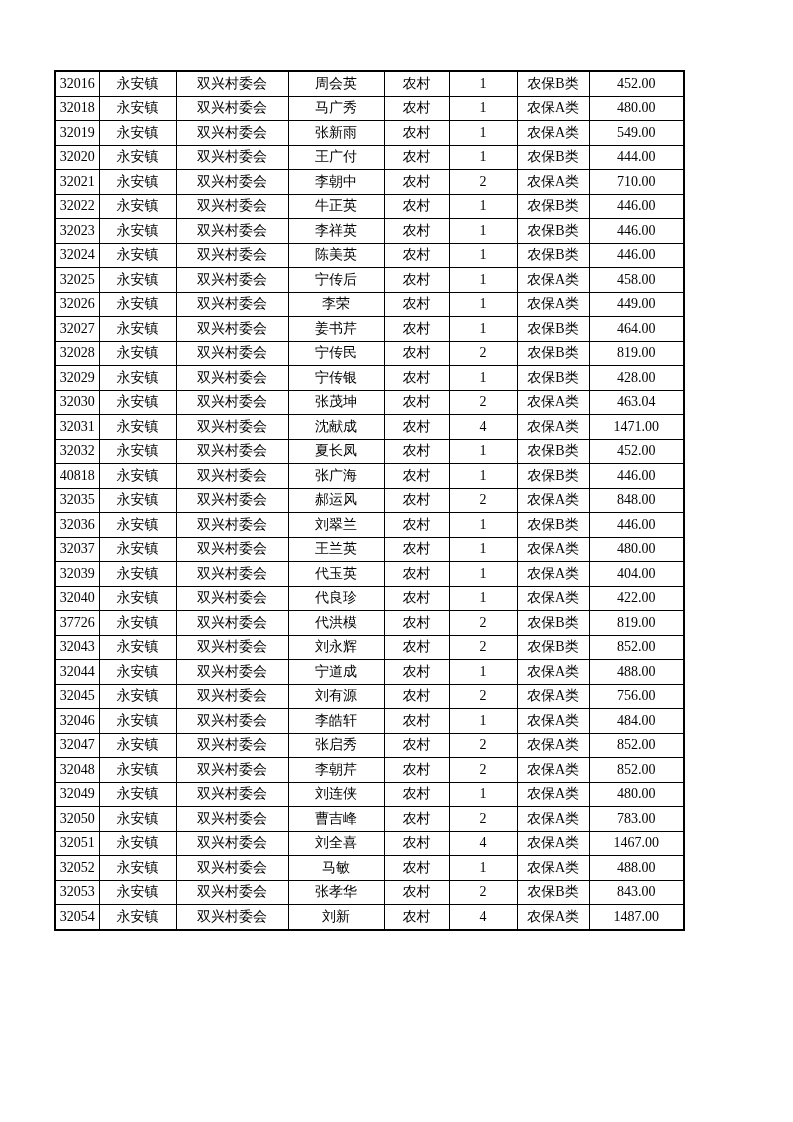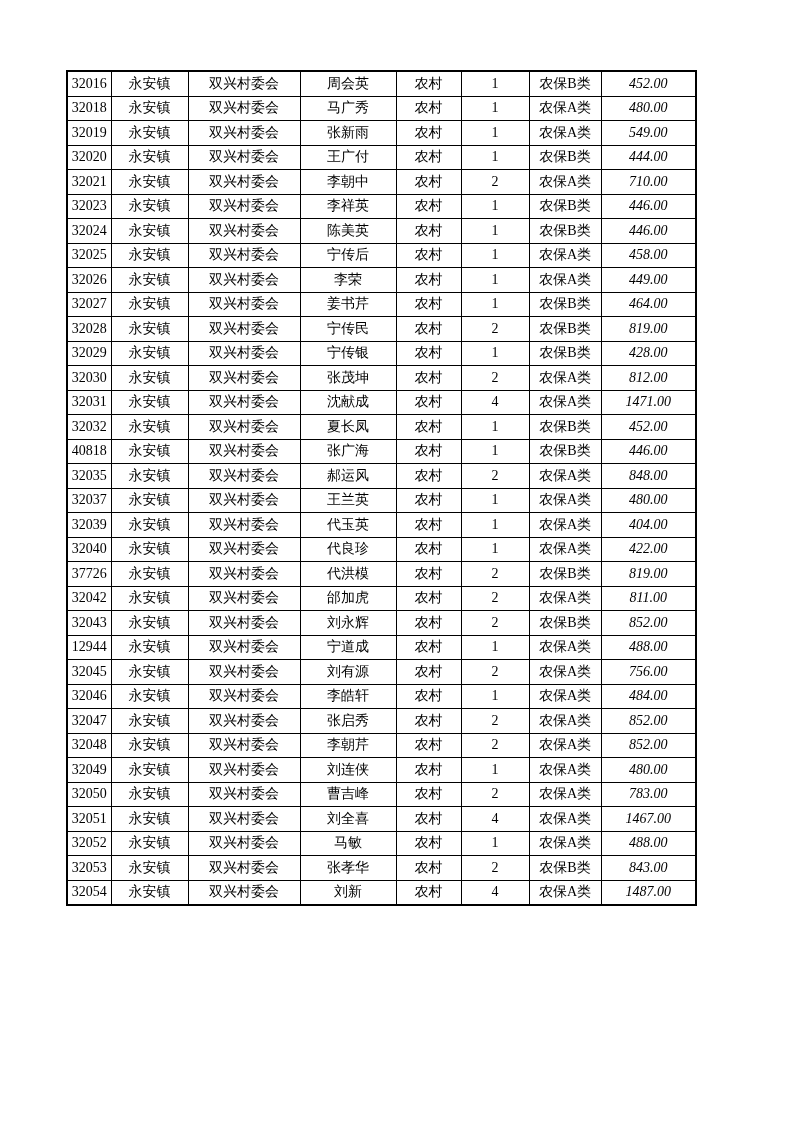--- a/index.html
+++ b/index.html
@@ -12,40 +12,40 @@
   }
   .page {
     position: relative;
     width: 793px;
     height: 1122px;
     background: #ffffff;
     overflow: hidden;
   }
   table.roster {
     position: absolute;
-    left: 66px;
+    left: 54px;
     top: 70px;
     width: 629px;
     border-collapse: collapse;
     table-layout: fixed;
     border: 2px solid #000000;
   }
   table.roster td {
     border: 1.5px solid #000000;
     height: 23.5px;
     padding: 0;
     text-align: center;
     vertical-align: middle;
     font-size: 14px;
     color: #000000;
     white-space: nowrap;
     overflow: hidden;
   }
   td.cell-id     { font-size: 13.5px; }
-  td.cell-amount { font-size: 13.5px; font-style: italic; }
+  td.cell-amount { font-size: 13.5px; }
 </style>
 </head>
 <body>
 
 <div class="page">
   <table class="roster">
     <colgroup>
       <col style="width:44px">
       <col style="width:77px">
       <col style="width:112px">
@@ -100,20 +100,30 @@
     <td class="cell-id">32021</td>
     <td class="cell-town">永安镇</td>
     <td class="cell-village">双兴村委会</td>
     <td class="cell-name">李朝中</td>
     <td class="cell-residence">农村</td>
     <td class="cell-count">2</td>
     <td class="cell-category">农保A类</td>
     <td class="cell-amount">710.00</td>
   </tr>
         <tr>
+    <td class="cell-id">32022</td>
+    <td class="cell-town">永安镇</td>
+    <td class="cell-village">双兴村委会</td>
+    <td class="cell-name">牛正英</td>
+    <td class="cell-residence">农村</td>
+    <td class="cell-count">1</td>
+    <td class="cell-category">农保B类</td>
+    <td class="cell-amount">446.00</td>
+  </tr>
+        <tr>
     <td class="cell-id">32023</td>
     <td class="cell-town">永安镇</td>
     <td class="cell-village">双兴村委会</td>
     <td class="cell-name">李祥英</td>
     <td class="cell-residence">农村</td>
     <td class="cell-count">1</td>
     <td class="cell-category">农保B类</td>
     <td class="cell-amount">446.00</td>
   </tr>
         <tr>
@@ -177,21 +187,21 @@
     <td class="cell-amount">428.00</td>
   </tr>
         <tr>
     <td class="cell-id">32030</td>
     <td class="cell-town">永安镇</td>
     <td class="cell-village">双兴村委会</td>
     <td class="cell-name">张茂坤</td>
     <td class="cell-residence">农村</td>
     <td class="cell-count">2</td>
     <td class="cell-category">农保A类</td>
-    <td class="cell-amount">812.00</td>
+    <td class="cell-amount">463.04</td>
   </tr>
         <tr>
     <td class="cell-id">32031</td>
     <td class="cell-town">永安镇</td>
     <td class="cell-village">双兴村委会</td>
     <td class="cell-name">沈献成</td>
     <td class="cell-residence">农村</td>
     <td class="cell-count">4</td>
     <td class="cell-category">农保A类</td>
     <td class="cell-amount">1471.00</td>
@@ -220,20 +230,30 @@
     <td class="cell-id">32035</td>
     <td class="cell-town">永安镇</td>
     <td class="cell-village">双兴村委会</td>
     <td class="cell-name">郝运风</td>
     <td class="cell-residence">农村</td>
     <td class="cell-count">2</td>
     <td class="cell-category">农保A类</td>
     <td class="cell-amount">848.00</td>
   </tr>
         <tr>
+    <td class="cell-id">32036</td>
+    <td class="cell-town">永安镇</td>
+    <td class="cell-village">双兴村委会</td>
+    <td class="cell-name">刘翠兰</td>
+    <td class="cell-residence">农村</td>
+    <td class="cell-count">1</td>
+    <td class="cell-category">农保B类</td>
+    <td class="cell-amount">446.00</td>
+  </tr>
+        <tr>
     <td class="cell-id">32037</td>
     <td class="cell-town">永安镇</td>
     <td class="cell-village">双兴村委会</td>
     <td class="cell-name">王兰英</td>
     <td class="cell-residence">农村</td>
     <td class="cell-count">1</td>
     <td class="cell-category">农保A类</td>
     <td class="cell-amount">480.00</td>
   </tr>
         <tr>
@@ -260,41 +280,31 @@
     <td class="cell-id">37726</td>
     <td class="cell-town">永安镇</td>
     <td class="cell-village">双兴村委会</td>
     <td class="cell-name">代洪模</td>
     <td class="cell-residence">农村</td>
     <td class="cell-count">2</td>
     <td class="cell-category">农保B类</td>
     <td class="cell-amount">819.00</td>
   </tr>
         <tr>
-    <td class="cell-id">32042</td>
-    <td class="cell-town">永安镇</td>
-    <td class="cell-village">双兴村委会</td>
-    <td class="cell-name">邰加虎</td>
-    <td class="cell-residence">农村</td>
-    <td class="cell-count">2</td>
-    <td class="cell-category">农保A类</td>
-    <td class="cell-amount">811.00</td>
-  </tr>
-        <tr>
     <td class="cell-id">32043</td>
     <td class="cell-town">永安镇</td>
     <td class="cell-village">双兴村委会</td>
     <td class="cell-name">刘永辉</td>
     <td class="cell-residence">农村</td>
     <td class="cell-count">2</td>
     <td class="cell-category">农保B类</td>
     <td class="cell-amount">852.00</td>
   </tr>
         <tr>
-    <td class="cell-id">12944</td>
+    <td class="cell-id">32044</td>
     <td class="cell-town">永安镇</td>
     <td class="cell-village">双兴村委会</td>
     <td class="cell-name">宁道成</td>
     <td class="cell-residence">农村</td>
     <td class="cell-count">1</td>
     <td class="cell-category">农保A类</td>
     <td class="cell-amount">488.00</td>
   </tr>
         <tr>
     <td class="cell-id">32045</td>

